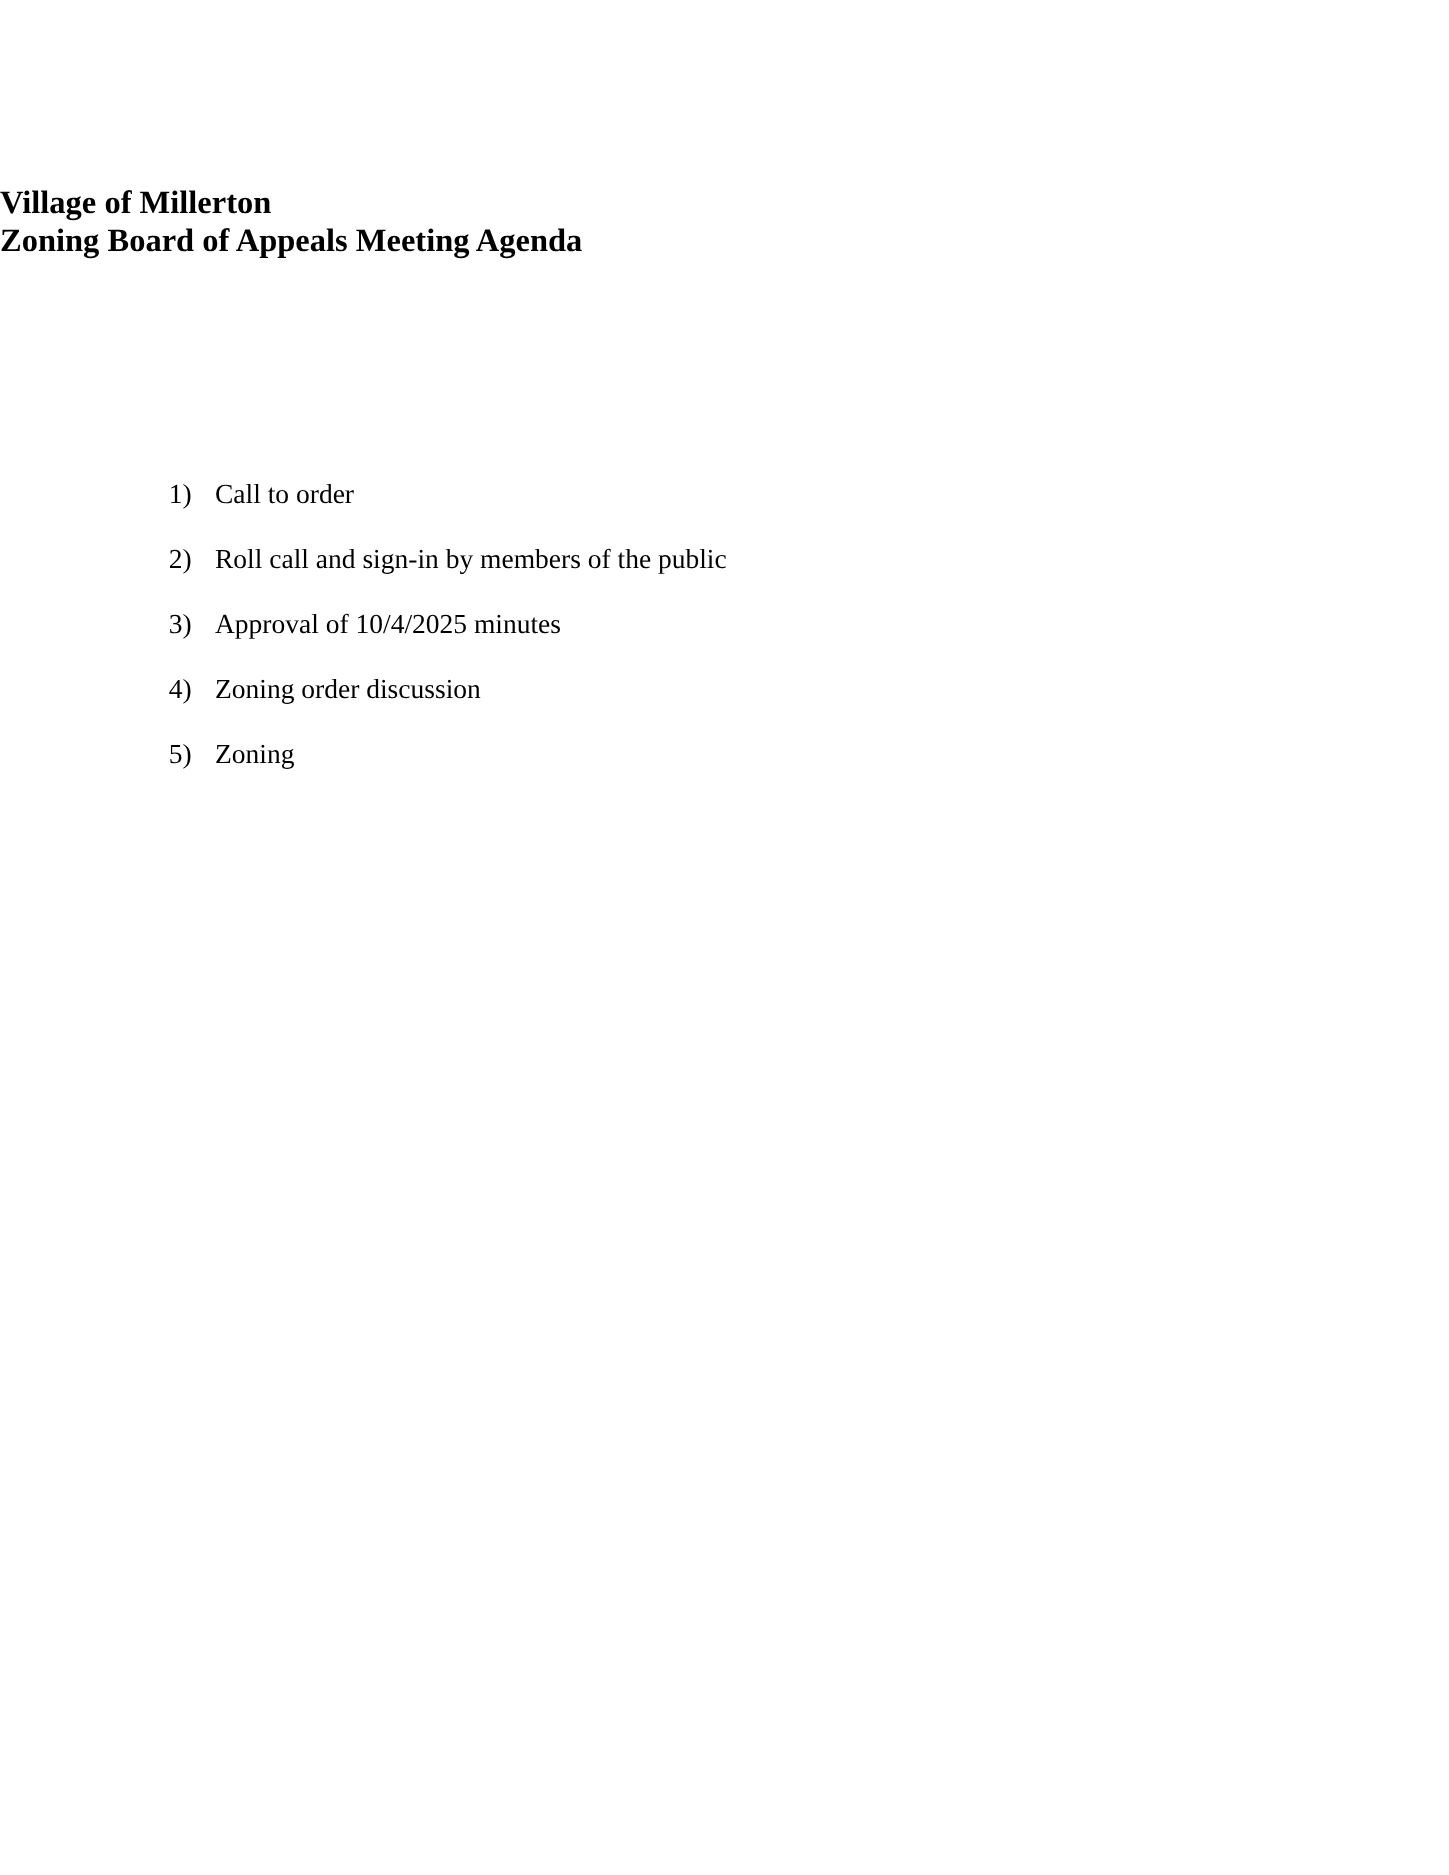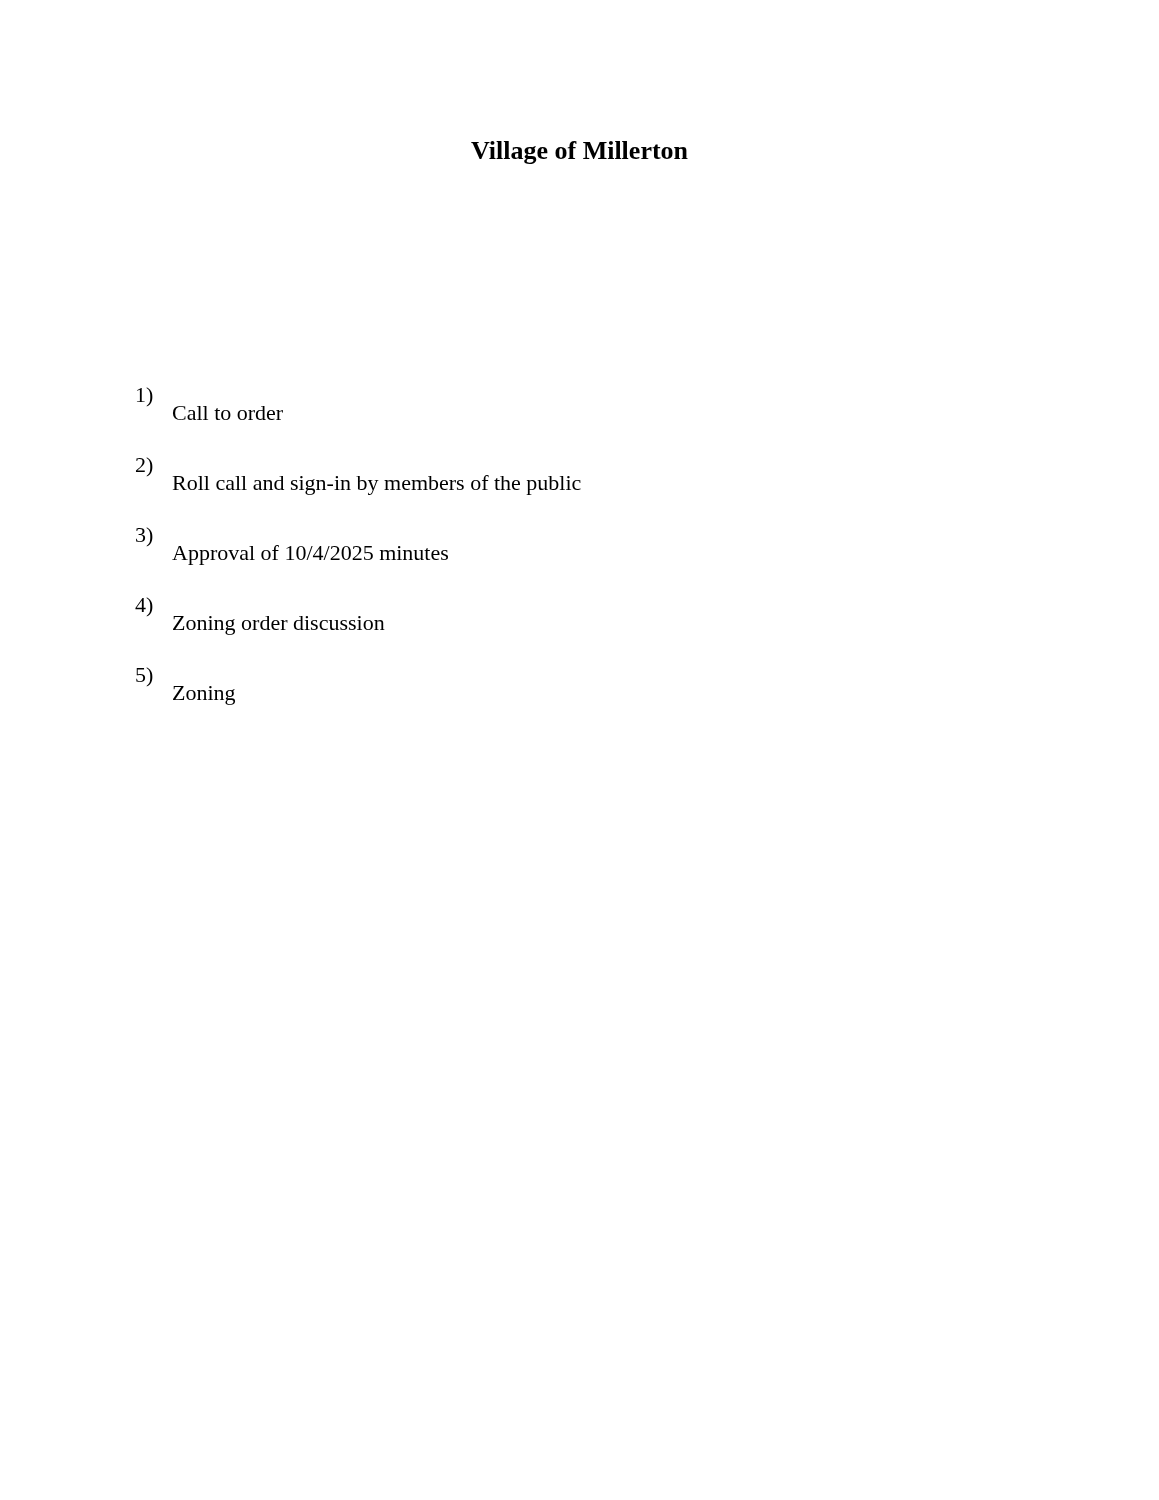--- a/index.html
+++ b/index.html
@@ -11,24 +11,24 @@
     position: relative;
     width: 1159px;
     height: 1500px;
     background: #ffffff;
     font-family: "Liberation Serif", "DejaVu Serif", serif;
     color: #000000;
     overflow: hidden;
   }
   .doc-header {
     position: absolute;
-    top: 135px;
+    top: 146px;
     left: 0;
     width: 100%;
-    text-align: center;
+    text-align: left;
     font-weight: bold;
     font-size: 26px;
     line-height: 31px;
   }
   .agenda-list {
     position: absolute;
     top: 382px;
     left: 135px;
     font-size: 22px;
     line-height: 26px;
@@ -36,30 +36,30 @@
   .agenda-item {
     display: flex;
     margin-bottom: 26px;
   }
   .agenda-number {
     width: 37px;
     flex: 0 0 37px;
   }
   .agenda-text {
     flex: 1;
-    margin-top: 18px;
   }
 </style>
 </head>
 <body>
 
 <div class="page">
 
   <div class="doc-header">
     <div>Village of Millerton</div>
+    <div>Zoning Board of Appeals Meeting Agenda</div>
   </div>
 
   <div class="agenda-list">
     <div class="agenda-item">
       <span class="agenda-number">1)</span>
       <span class="agenda-text">Call to order</span>
     </div>
     <div class="agenda-item">
       <span class="agenda-number">2)</span>
       <span class="agenda-text">Roll call and sign-in by members of the public</span>

